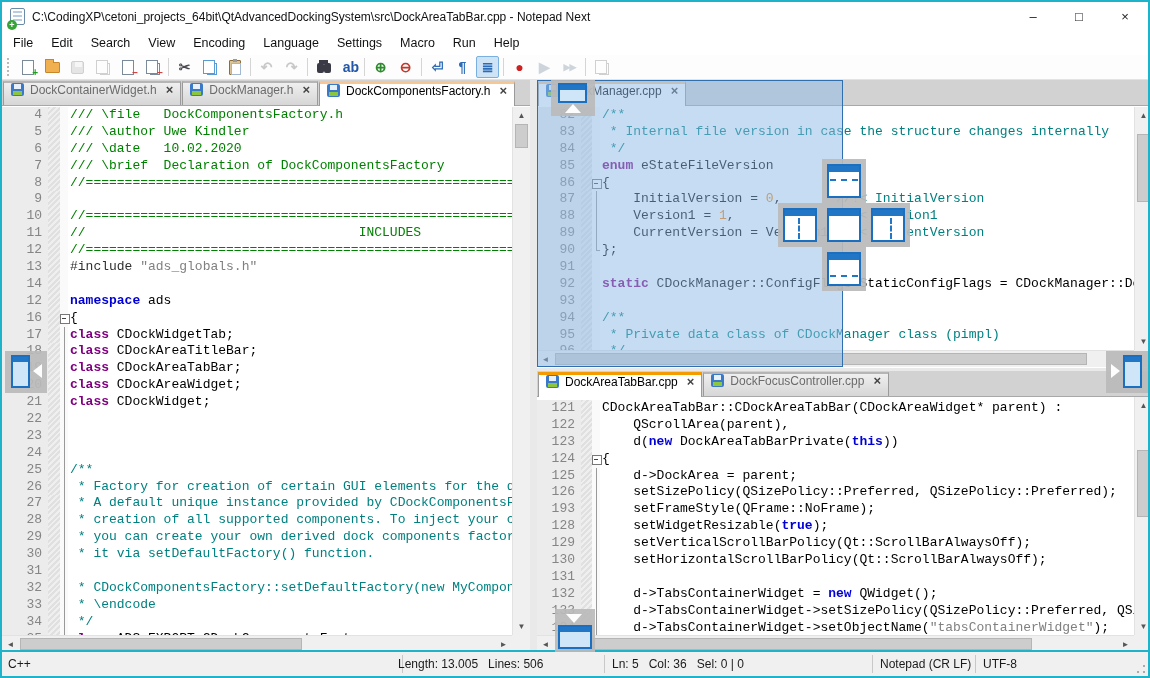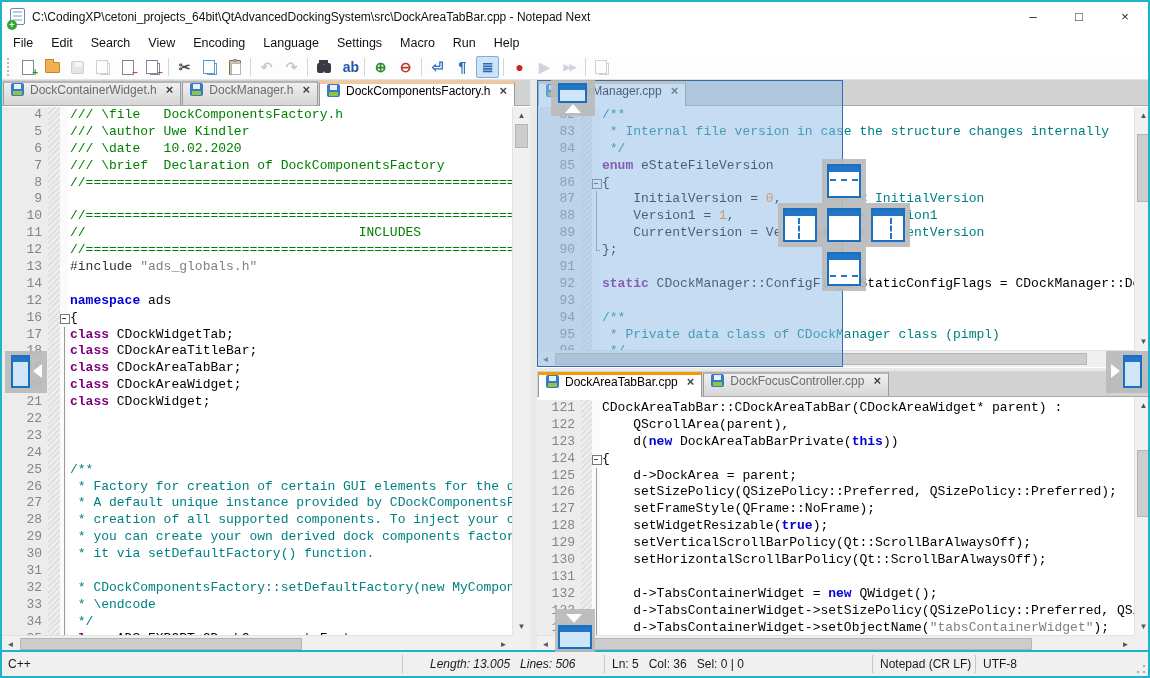--- a/index.html
+++ b/index.html
@@ -339,21 +339,21 @@
             <span class="tab-close">×</span>
           </div>
         </div>
       <div class="rows">
           <div class="row"><span class="ln">121</span><span class="strip"></span><span class="fold"></span><span class="code"><span class="tok-def">CDockAreaTabBar::CDockAreaTabBar(CDockAreaWidget* parent) :</span></span></div>
           <div class="row"><span class="ln">122</span><span class="strip"></span><span class="fold"></span><span class="code"><span class="tok-def">    QScrollArea(parent),</span></span></div>
           <div class="row"><span class="ln">123</span><span class="strip"></span><span class="fold"></span><span class="code"><span class="tok-def">    d(</span><span class="tok-kw">new</span><span class="tok-def"> DockAreaTabBarPrivate(</span><span class="tok-kw">this</span><span class="tok-def">))</span></span></div>
           <div class="row"><span class="ln">124</span><span class="strip"></span><span class="fold box"></span><span class="code"><span class="tok-def">{</span></span></div>
           <div class="row"><span class="ln">125</span><span class="strip"></span><span class="fold v"></span><span class="code"><span class="tok-def">    d-&gt;DockArea = parent;</span></span></div>
           <div class="row"><span class="ln">126</span><span class="strip"></span><span class="fold v"></span><span class="code"><span class="tok-def">    setSizePolicy(QSizePolicy::Preferred, QSizePolicy::Preferred);</span></span></div>
-          <div class="row"><span class="ln">127</span><span class="strip"></span><span class="fold v"></span><span class="code"><span class="tok-def">    setFrameStyle(QFrame::NoFrame);</span></span></div>
+          <div class="row"><span class="ln">193</span><span class="strip"></span><span class="fold v"></span><span class="code"><span class="tok-def">    setFrameStyle(QFrame::NoFrame);</span></span></div>
           <div class="row"><span class="ln">128</span><span class="strip"></span><span class="fold v"></span><span class="code"><span class="tok-def">    setWidgetResizable(</span><span class="tok-kw">true</span><span class="tok-def">);</span></span></div>
           <div class="row"><span class="ln">129</span><span class="strip"></span><span class="fold v"></span><span class="code"><span class="tok-def">    setVerticalScrollBarPolicy(Qt::ScrollBarAlwaysOff);</span></span></div>
           <div class="row"><span class="ln">130</span><span class="strip"></span><span class="fold v"></span><span class="code"><span class="tok-def">    setHorizontalScrollBarPolicy(Qt::ScrollBarAlwaysOff);</span></span></div>
           <div class="row"><span class="ln">131</span><span class="strip"></span><span class="fold v"></span><span class="code"></span></div>
           <div class="row"><span class="ln">132</span><span class="strip"></span><span class="fold v"></span><span class="code"><span class="tok-def">    d-&gt;TabsContainerWidget = </span><span class="tok-kw">new</span><span class="tok-def"> QWidget();</span></span></div>
           <div class="row"><span class="ln">133</span><span class="strip"></span><span class="fold v"></span><span class="code"><span class="tok-def">    d-&gt;TabsContainerWidget-&gt;setSizePolicy(QSizePolicy::Preferred, QSizePolicy::Preferred);</span></span></div>
           <div class="row"><span class="ln">134</span><span class="strip"></span><span class="fold v"></span><span class="code"><span class="tok-def">    d-&gt;TabsContainerWidget-&gt;setObjectName(</span><span class="tok-str">"tabsContainerWidget"</span><span class="tok-def">);</span></span></div>
         </div>
       <div class="vscroll" style="left:597px; top:26px; height:238px;">
         <div class="sarrow" style="top:0;">▲</div>
@@ -408,21 +408,21 @@
     </div>
     <div class="edge-ind" style="left:1104px; top:271px; width:42px; height:42px;">
       <div class="tri" style="left:5px; top:13px; border-top:7px solid transparent; border-bottom:7px solid transparent; border-left:9px solid #fdfdfd;"></div>
       <div class="mini-win" style="left:17px; top:4px; width:19px; height:33px;"></div>
     </div>
   </div>
 
   <div id="statusbar">
     <span class="sb-item" style="left:6px;">C++</span>
     <div class="sb-sep" style="left:400px;"></div>
-    <span class="sb-item" style="left:428px;font-style:italic;">Length: 13.005   Lines: 506</span>
+    <span class="sb-item" style="left:396px;">Length: 13.005   Lines: 506</span>
     <div class="sb-sep" style="left:602px;"></div>
     <span class="sb-item" style="left:610px;">Ln: 5   Col: 36   Sel: 0 | 0</span>
     <div class="sb-sep" style="left:870px;"></div>
     <span class="sb-item" style="left:878px;">Notepad (CR LF)</span>
     <div class="sb-sep" style="left:973px;"></div>
     <span class="sb-item" style="left:981px;text-align:right;">UTF-8</span>
     <div id="sb-grip"></div>
   </div>
 
 </div>

